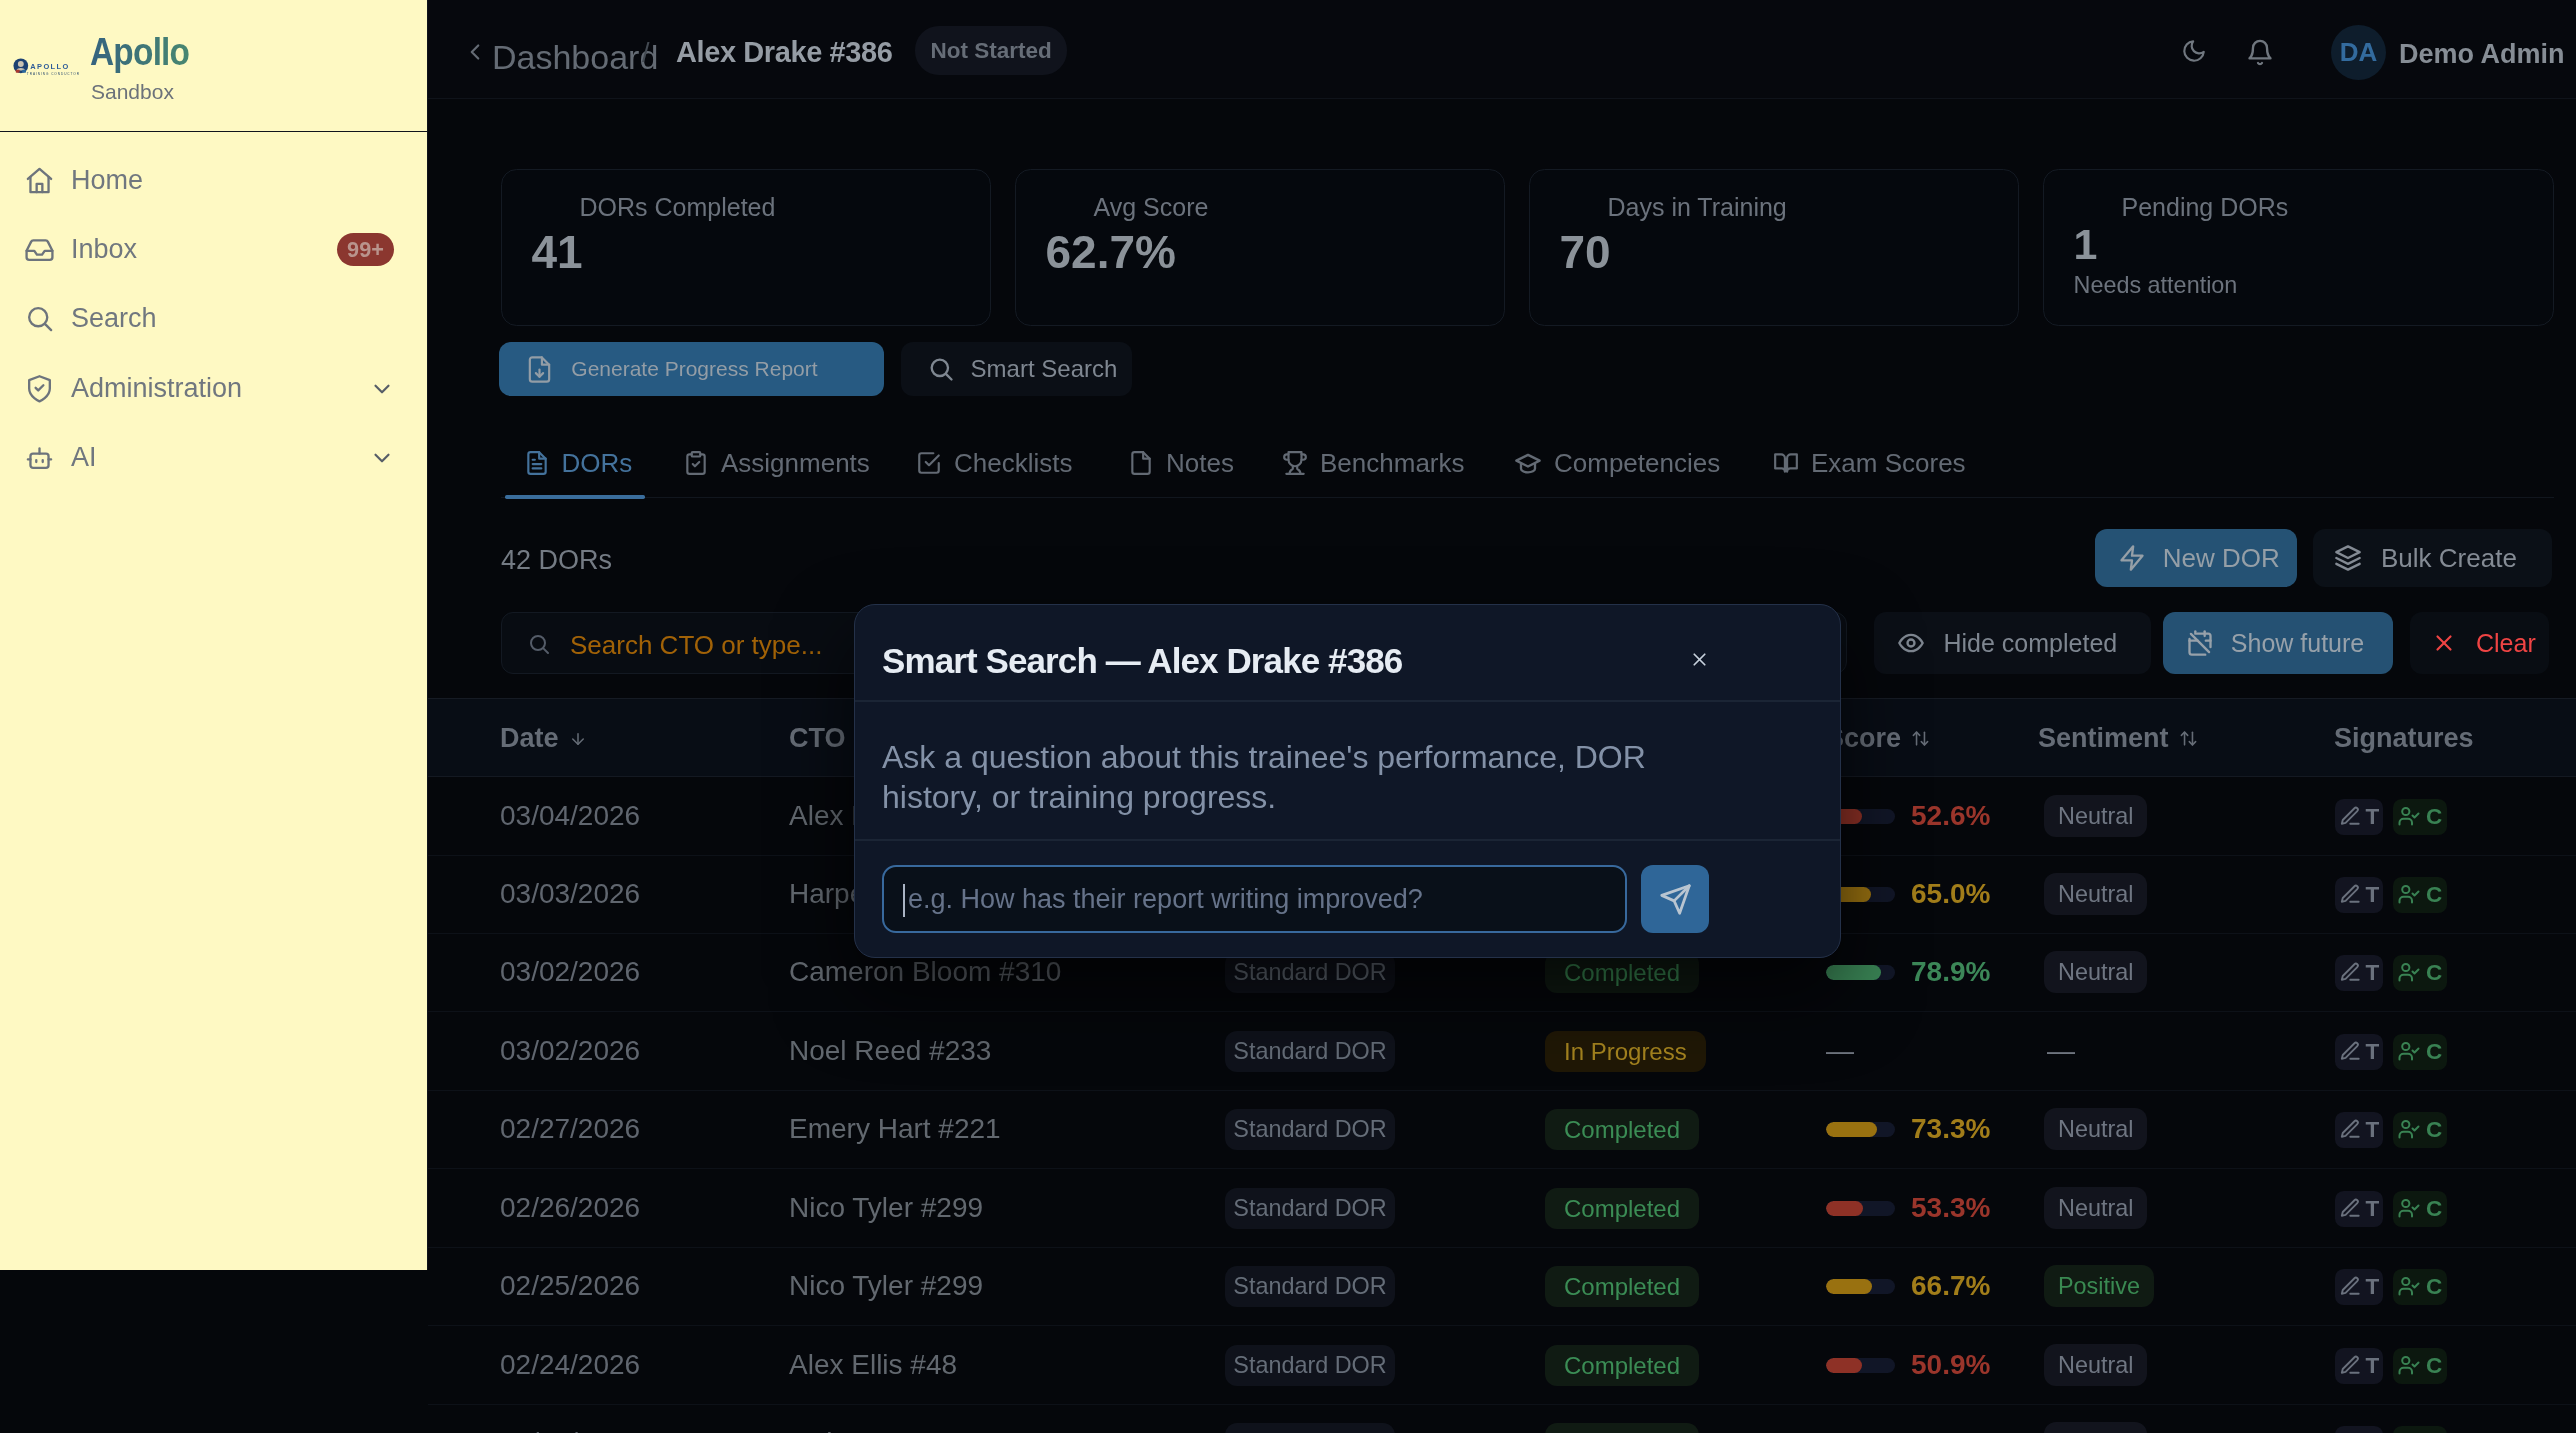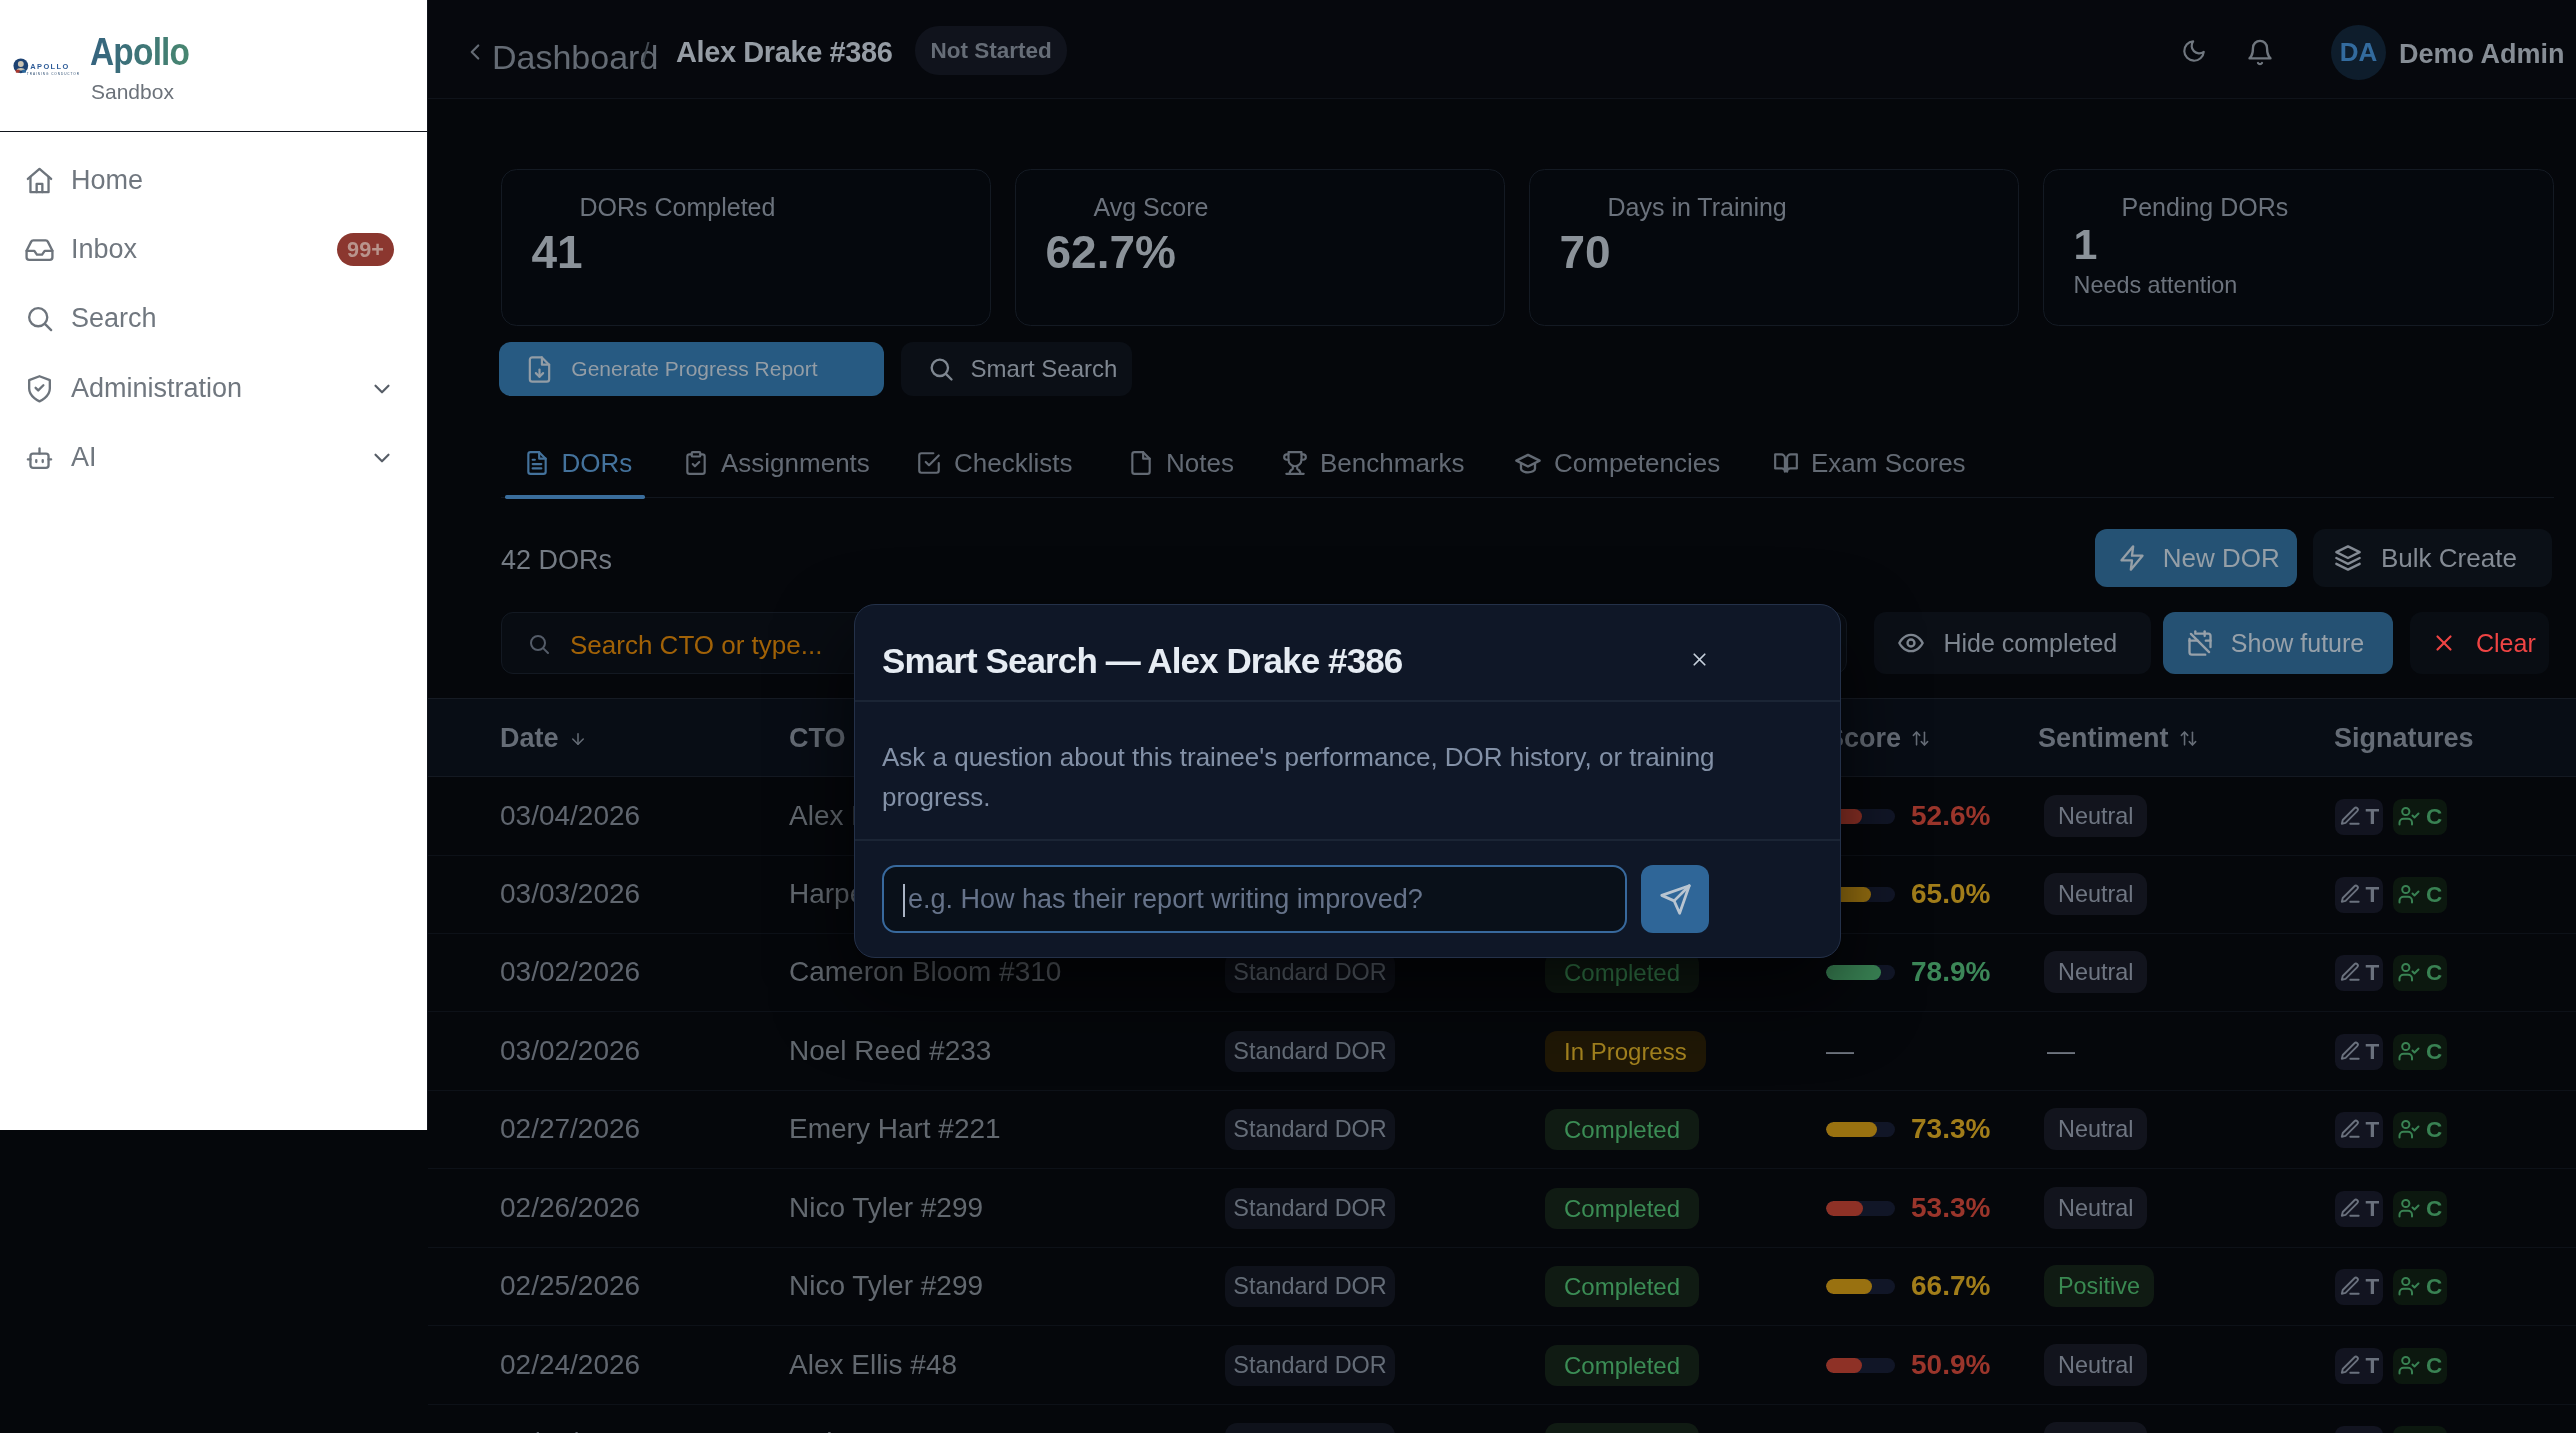--- a/index.html
+++ b/index.html
@@ -1,21 +1,21 @@
 <!DOCTYPE html>
 <html style="font-size:14px"><head>
 <meta charset="utf-8">
 <style>
 * { margin:0; padding:0; box-sizing:border-box; }
 html,body { width:2576px; height:1434px; background:#05070b; font-family:"Liberation Sans",sans-serif; overflow:hidden; }
 #app { position:relative; width:2576px; height:1434px; background:#05070b; overflow:hidden; }
 svg { display:block; }
 
 
-#sidebar { position:absolute; left:0; top:0; width:428px; height:1130px; background:#ffffff; border-right:1.7px solid #10141b; }
+#sidebar { position:absolute; left:0; top:0; width:428px; height:1270px; background:#fef9c3; border-right:1.7px solid #10141b; }
 #sbhead { position:absolute; left:0; top:0; width:100%; height:132px; border-bottom:1.7px solid #11151c; }
 #logo-badge { position:absolute; left:13px; top:57px; width:130px; height:21px; }
 #brand { position:absolute; left:90px; top:31px; font-size:38px; font-weight:700; letter-spacing:-0.9px;
   background:linear-gradient(90deg,#35637f 0%,#488770 100%); -webkit-background-clip:text; background-clip:text; color:transparent;
   transform:scaleX(.88); transform-origin:left center; }
 #brandsub { position:absolute; left:91px; top:80px; font-size:21px; color:#6c727a; }
 .navitem { position:absolute; left:0; width:428px; height:69px; display:flex; align-items:center; color:#70777f; font-size:27px; }
 .navitem .nicon { position:absolute; left:24px; width:31px; height:31px; color:#6d747c; }
 .navitem .nlabel { position:absolute; left:71px; }
 .navitem .nchev { position:absolute; left:369px; width:26px; height:26px; color:#575e67; }
@@ -103,21 +103,21 @@
   display:flex; align-items:center; justify-content:center; gap:4.3px; color:#6a717d; font-size:22.5px; font-weight:600; }
 .sig2 { position:absolute; left:1965px; top:21.7px; width:54px; height:36px; background:#0c180f; border-radius:8.7px;
   display:flex; align-items:center; justify-content:center; gap:4.3px; color:#398253; font-size:22.5px; font-weight:700; }
 
 
 #modal { position:absolute; left:854px; top:604px; width:987px; height:354px; background:#0f1727; border:1.7px solid #243149;
   border-radius:21px; box-shadow:0 35px 78px rgba(0,0,0,.65); }
 #m-title { position:absolute; left:27px; top:36px; font-size:35px; font-weight:700; color:#e6ecf3; letter-spacing:-0.9px; }
 #m-close { position:absolute; left:834px; top:44px; width:21px; height:21px; color:#c7d1dc; }
 #m-div1 { position:absolute; left:0; top:95px; width:100%; height:1.7px; background:#1b2535; }
-#m-body { position:absolute; left:27px; top:132px; width:839px; font-size:26px; line-height:40px; color:#8391a7; }
+#m-body { position:absolute; left:27px; top:132px; width:839px; font-size:32px; line-height:40px; color:#8391a7; }
 #m-div2 { position:absolute; left:0; top:234px; width:100%; height:1.7px; background:#1b2535; }
 #m-input { position:absolute; left:27px; top:260px; width:745px; height:68px; background:#091019; border:2.6px solid #38699d; border-radius:14px; }
 #m-input .cursor { position:absolute; left:19px; top:17.3px; width:1.7px; height:33px; background:#aab4c4; }
 #m-input .ph { position:absolute; left:24px; top:17.3px; font-size:27px; color:#66738a; }
 #m-send { position:absolute; left:786px; top:260px; width:68px; height:68px; background:#2f6698; border-radius:12px;
   display:flex; align-items:center; justify-content:center; color:#b9c5d1; }
 </style>
 </head>
 <body>
 <div id="app">

